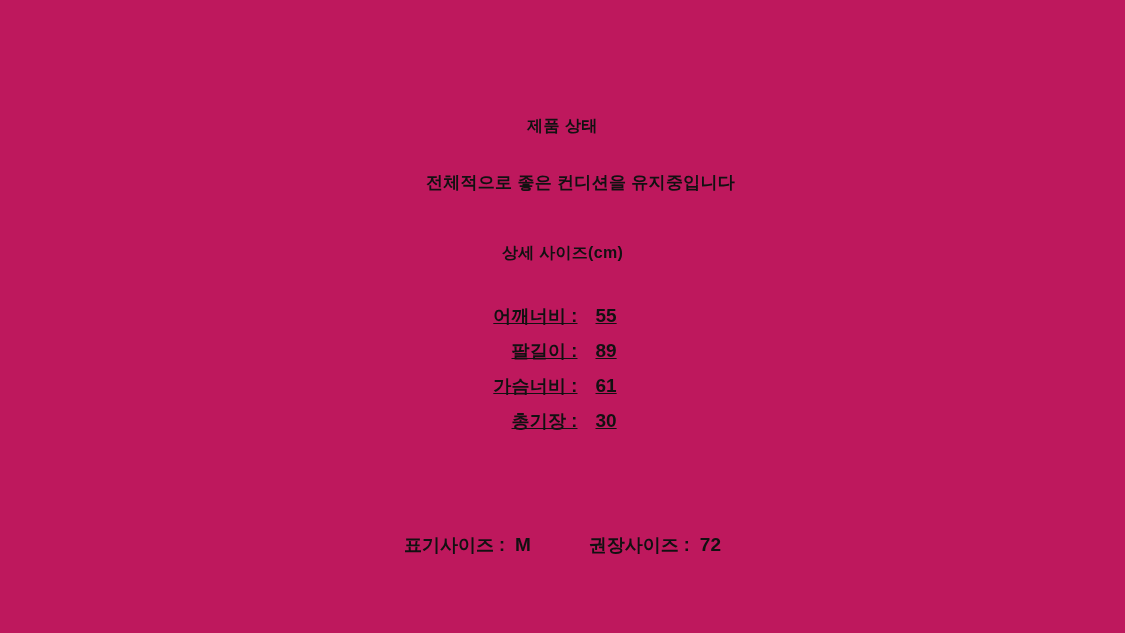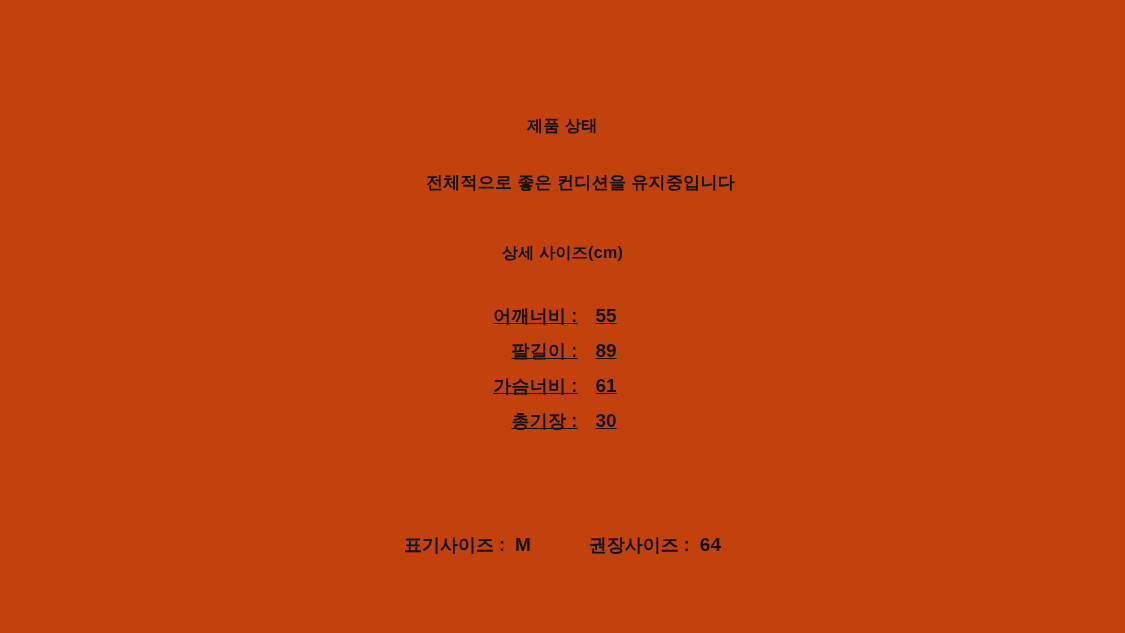--- a/index.html
+++ b/index.html
@@ -11,21 +11,21 @@
     width: 1125px;
     height: 633px;
     font-family: "Liberation Sans", "DejaVu Sans", sans-serif;
     color: #111111;
     overflow: hidden;
   }
   .page {
     position: relative;
     width: 1125px;
     height: 633px;
-    background: #c2410c;
+    background: #be185d;
   }
   .center-col {
     position: absolute;
     left: 0;
     right: 0;
     text-align: center;
   }
   .cond-title {
     top: 116px;
     font-size: 16px;
@@ -127,17 +127,17 @@
       <span class="measure-value">30</span>
     </div>
 
   </div>
 
   <div class="footer-sizes">
     <div class="footer-item">
       <span>표기사이즈 :</span><span class="fval">M</span>
     </div>
     <div class="footer-item">
-      <span>권장사이즈 :</span><span class="fval">64</span>
+      <span>권장사이즈 :</span><span class="fval">72</span>
     </div>
   </div>
 
 </div>
 
 </body></html>

